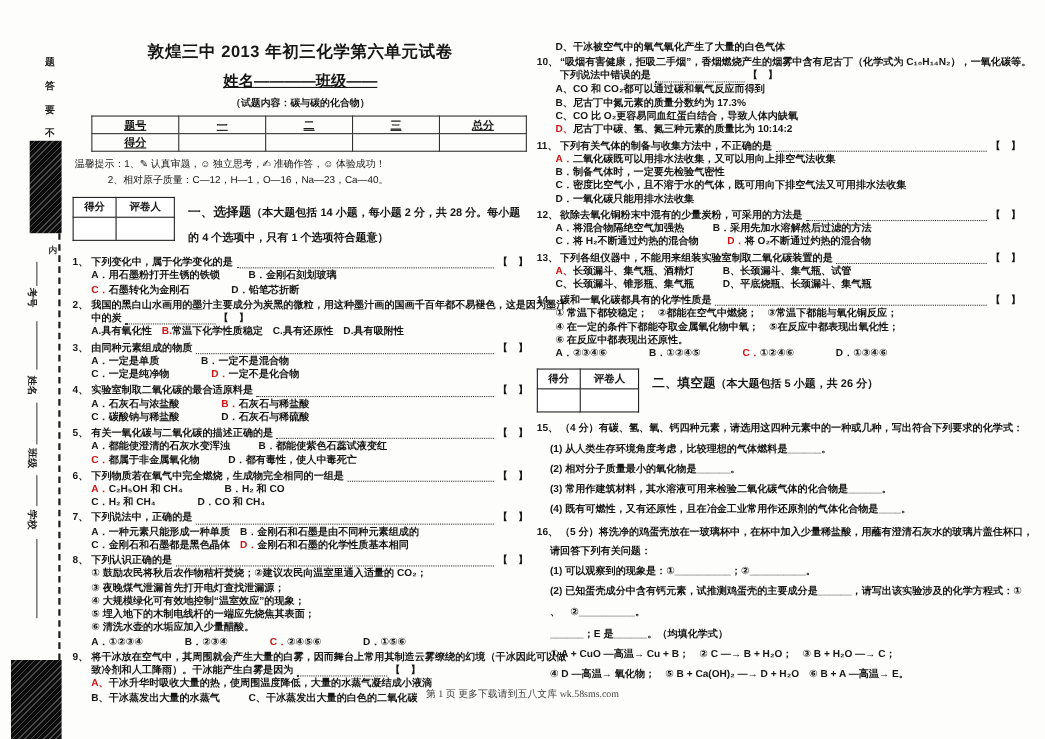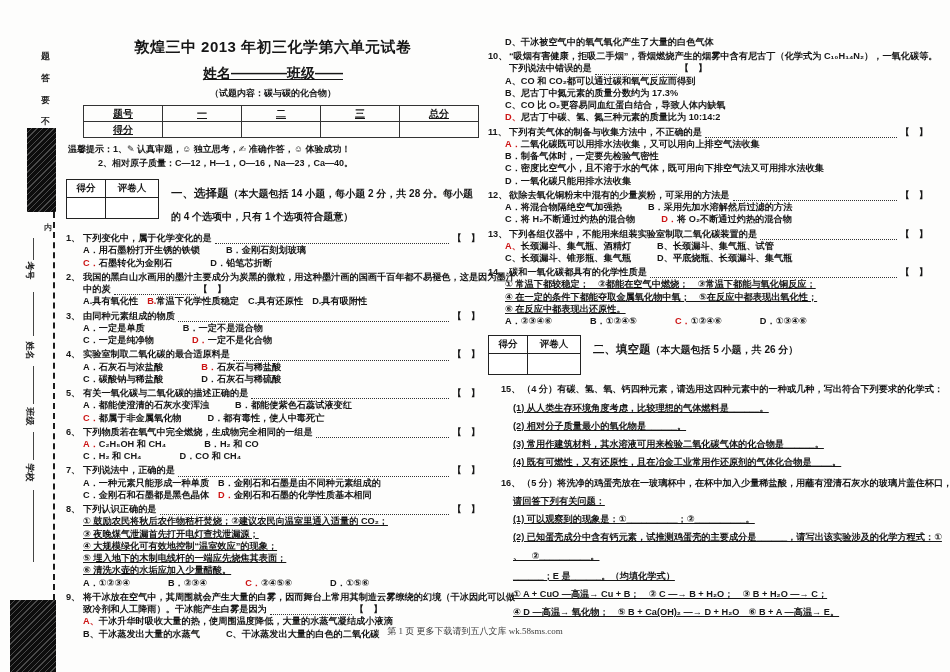--- a/index.html
+++ b/index.html
@@ -19,21 +19,21 @@
   .col{position:absolute;top:0;}
   #col-left{left:66px;width:414px;}
   #col-right{left:488px;width:440px;}
   
   .title{margin:38px 0 0 0;text-align:center;font-size:15px;font-weight:bold;letter-spacing:.5px;}
   .nameline{margin-top:8px;text-align:center;font-size:14px;font-weight:bold;text-decoration:underline;}
   .contentnote{margin-top:4px;text-align:center;font-size:9px;font-weight:bold;}
   .scoretable{margin:5px 0 0 17px;border-collapse:collapse;}
   .scoretable td{border:1px solid #333;width:78px;height:15px;text-align:center;
                  font-size:10px;font-weight:bold;padding:0;text-decoration:underline;}
-  .tips{margin:5px 0 0 2px;font-size:9px;font-weight:bold;line-height:1.55;}
+  .tips{margin:5px 0 0 2px;font-size:9px;font-weight:normal;line-height:1.55;}
   .tips .t2{margin-left:30px;}
   
   .secrow{display:flex;margin-top:8px;align-items:flex-start;}
   .scorebox{border-collapse:collapse;flex:none;background:#fff;}
   .scorebox td{border:1.5px solid #222;text-align:center;font-size:9.5px;font-weight:bold;padding:0;}
   .scorebox .c1{width:38px;}.scorebox .c2{width:52px;}
   .scorebox tr.r1 td{height:17px;}
   .scorebox tr.r2 td{height:20px;}
   .secheading{margin-left:12px;padding-top:1px;line-height:1.45;}
   .sectitle{font-size:11.5px;font-weight:bold;}
@@ -43,28 +43,28 @@
   #col-right .qwrap{margin-top:0;}
   .q{margin-top:2px;}
   .qline{display:flex;align-items:baseline;}
   .qnum{flex:none;width:17px;}
   #col-right .qnum{width:21px;}
   .qtext{flex:none;white-space:nowrap;}
   .leader{flex:1 1 auto;border-bottom:1.5px dotted #333;margin:0 3px;align-self:flex-end;
           height:3px;min-width:8px;}
   .leader.short{flex:0 0 82px;}
   .bracket{flex:none;}
-  .xline{padding-left:17px;white-space:nowrap;text-decoration:underline;}
+  .xline{padding-left:17px;white-space:nowrap;}
   .optrow{display:flex;padding-left:17px;column-gap:26px;}
   .optrow.tight{column-gap:9px;}
   .optrow.wide{column-gap:38px;}
   .opt{white-space:nowrap;}
   .olab.red{color:#cc1414;}
   
-  .fillq{margin-top:8px;margin-left:13px;}
+  .fillq{margin-top:8px;}
   .fillq .xline{margin-top:6px;padding-left:12px;}
   #cont-first{margin-top:36px;}
   
   .footer{position:absolute;left:0;top:625px;width:100%;text-align:center;font-size:9px;
           color:#3c3c3c;font-family:"Liberation Serif","DejaVu Serif",serif;}
 </style>
 </head>
 <body>
 
 <div id="page">

